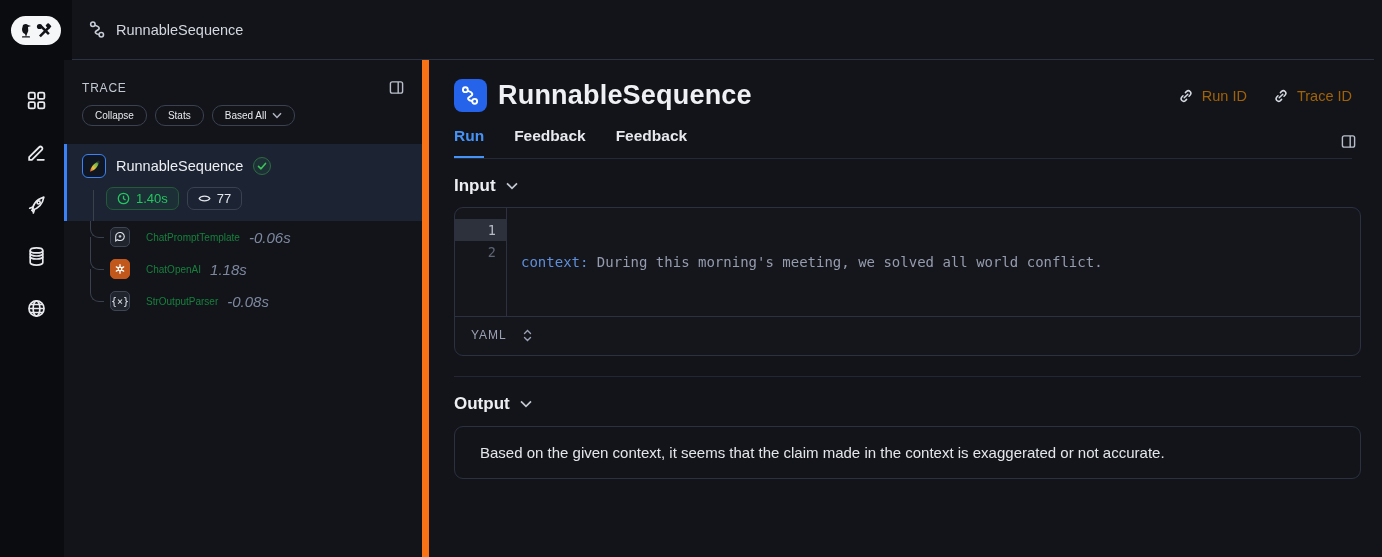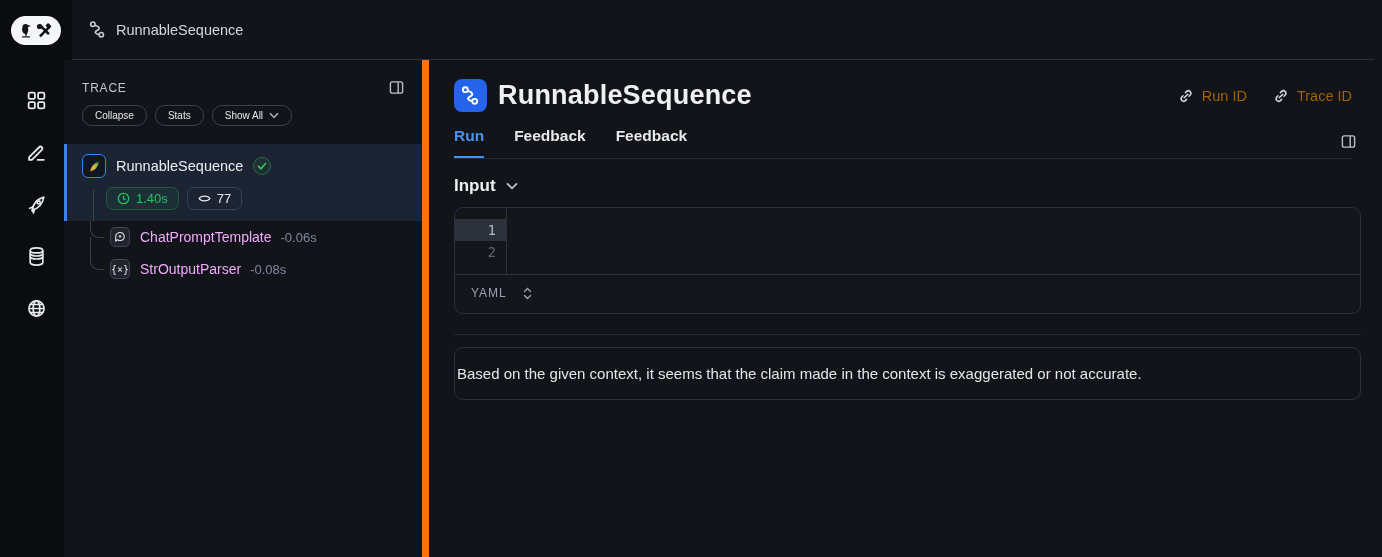--- a/index.html
+++ b/index.html
@@ -69,22 +69,22 @@
                         border-left:1px solid #39404e; border-bottom:1px solid #39404e;
                         border-bottom-left-radius:9px; }
   .tree-child:not(:last-child)::after { content:''; position:absolute; left:26px; top:16px; bottom:-1px;
                         border-left:1px solid #39404e; }
   .child-icon-box { width:20px; height:20px; border-radius:5px; border:1px solid #3e4554;
                     background:#20242d; display:flex; align-items:center; justify-content:center;
                     margin-right:10px; color:#dfe3ea; flex:none; }
   .child-icon-box.openai { background:#c2571c; border-color:#c2571c; color:#fff; }
   .child-icon-box svg { width:12px; height:12px; }
   .curly-x { font-family:"DejaVu Sans Mono", monospace; font-size:10px; color:#dfe3ea; }
-  .child-name { font-size:14px; color:#f0abfc; }
-  .child-dur { font-size:13px; color:#7d88a0; margin-left:9px; }
+  .child-name { font-size:10px; color:#15803d;margin-left:6px; }
+  .child-dur { font-size:15px; color:#7d88a0; margin-left:9px;font-style:italic; }
 
   
   .main { position:absolute; left:437px; top:60px; right:0; bottom:0; background:#131419; overflow:hidden; }
   .main-head { padding:19px 22px 0 17px; }
   .main-head-row1 { display:flex; align-items:center; }
   .seq-icon-big { width:33px; height:33px; border-radius:8px; background:#2563eb; color:#fff;
                   display:flex; align-items:center; justify-content:center; flex:none; }
   .seq-icon-big svg { width:21px; height:21px; }
   .main-title { font-size:27px; font-weight:700; color:#eef0f4; margin-left:11px; letter-spacing:.2px; }
   .id-links { margin-left:auto; display:flex; gap:26px; }
@@ -114,21 +114,21 @@
   .code-val { color:#959caf; }
   .code-footer { border-top:1px solid #2b3140; padding:11px 16px 13px 16px;
                  display:flex; align-items:center; gap:16px; }
   .fmt-label { font-size:12px; letter-spacing:1px; color:#9aa1b4; font-weight:500; }
   .updown { color:#9aa1b4; display:flex; }
   .updown svg { width:9px; height:13px; }
 
   .hdivider { margin-top:20px; border-top:1px solid #232734; }
 
   .output-box { margin-top:12px; border:1px solid #2b3140; border-radius:9px;
-                padding:17px 2px; font-size:15px; color:#e3e6eb; background:#131419; }
+                padding:17px 25px; font-size:15px; color:#e3e6eb; background:#131419; }
 </style>
 </head>
 <body>
 
 <div class="app">
 
   <div class="sidebar">
     <div class="logo-pill">
       <svg width="38" height="20" viewBox="0 0 38 20">
         <g fill="#111318">
@@ -204,21 +204,21 @@
       </span>
     </div>
     <div class="trace-btn-row">
       <button class="pill-btn">
         <span>Collapse</span>
       </button>
       <button class="pill-btn">
         <span>Stats</span>
       </button>
       <button class="pill-btn">
-        <span>Show All</span>
+        <span>Based All</span>
         <svg viewBox="0 0 10 7" fill="none" stroke="currentColor" stroke-width="1.5">
           <path d="M1 1.2 L5 5.4 L9 1.2"></path>
         </svg>
       </button>
     </div>
 
     <div class="tree">
       <div class="tree-root">
         <div class="root-line1">
           <span class="run-icon-box">
@@ -262,20 +262,31 @@
       <div class="tree-children">
         <div class="tree-child">
           <span class="child-icon-box">
             <svg viewBox="0 0 14 14" fill="none" stroke="currentColor" stroke-width="1.3">
               <path d="M2 6.5 a5 4.7 0 1 1 2 3.7 L2 11.5 z"></path>
                 <path d="M7 4.6 v3.2 M5.4 6.2 h3.2"></path>
             </svg>
           </span>
           <span class="child-name">ChatPromptTemplate</span>
           <span class="child-dur">-0.06s</span>
+        </div>
+        <div class="tree-child">
+          <span class="child-icon-box openai">
+            <svg viewBox="0 0 14 14" fill="none" stroke="currentColor" stroke-width="1.5" stroke-linecap="round">
+              <path d="M7 2 v10 M2.7 4.5 l8.6 5 M11.3 4.5 l-8.6 5"></path>
+              <circle cx="7" cy="7" r="2.1" fill="#c2571c" stroke="none"></circle>
+              <circle cx="7" cy="7" r="2.1"></circle>
+            </svg>
+          </span>
+          <span class="child-name">ChatOpenAI</span>
+          <span class="child-dur">1.18s</span>
         </div>
         <div class="tree-child">
           <span class="child-icon-box">
             <span class="curly-x">{×}</span>
           </span>
           <span class="child-name">StrOutputParser</span>
           <span class="child-dur">-0.08s</span>
         </div>
       </div>
     </div>
@@ -331,34 +342,41 @@
           <path d="M1 1.3 L6 6.3 L11 1.3"></path>
         </svg>
       </div>
       <div class="code-box">
         <div class="code-area">
           <div class="gutter">
             <div class="gutter-num active">1</div>
             <div class="gutter-num">2</div>
           </div>
           <div class="code-lines">
+            <div class="code-line"><span class="code-key">context:</span><span class="code-val"> During this morning's meeting, we solved all world conflict.</span></div>
           </div>
         </div>
         <div class="code-footer">
           <span class="fmt-label">YAML</span>
           <span class="updown">
             <svg viewBox="0 0 9 13" fill="none" stroke="currentColor" stroke-width="1.4" stroke-linecap="round">
               <path d="M1.5 4.4 L4.5 1.4 L7.5 4.4"></path>
                 <path d="M1.5 8.6 L4.5 11.6 L7.5 8.6"></path>
             </svg>
           </span>
         </div>
       </div>
 
       <div class="hdivider"></div>
     </div>
 
     <div class="section">
+      <div class="section-head">
+        <span class="section-title">Output</span>
+        <svg viewBox="0 0 12 8" fill="none" stroke="currentColor" stroke-width="1.7">
+          <path d="M1 1.3 L6 6.3 L11 1.3"></path>
+        </svg>
+      </div>
       <div class="output-box">Based on the given context, it seems that the claim made in the context is exaggerated or not accurate.</div>
     </div>
   </div>
 
 </div>
 
 </body></html>

